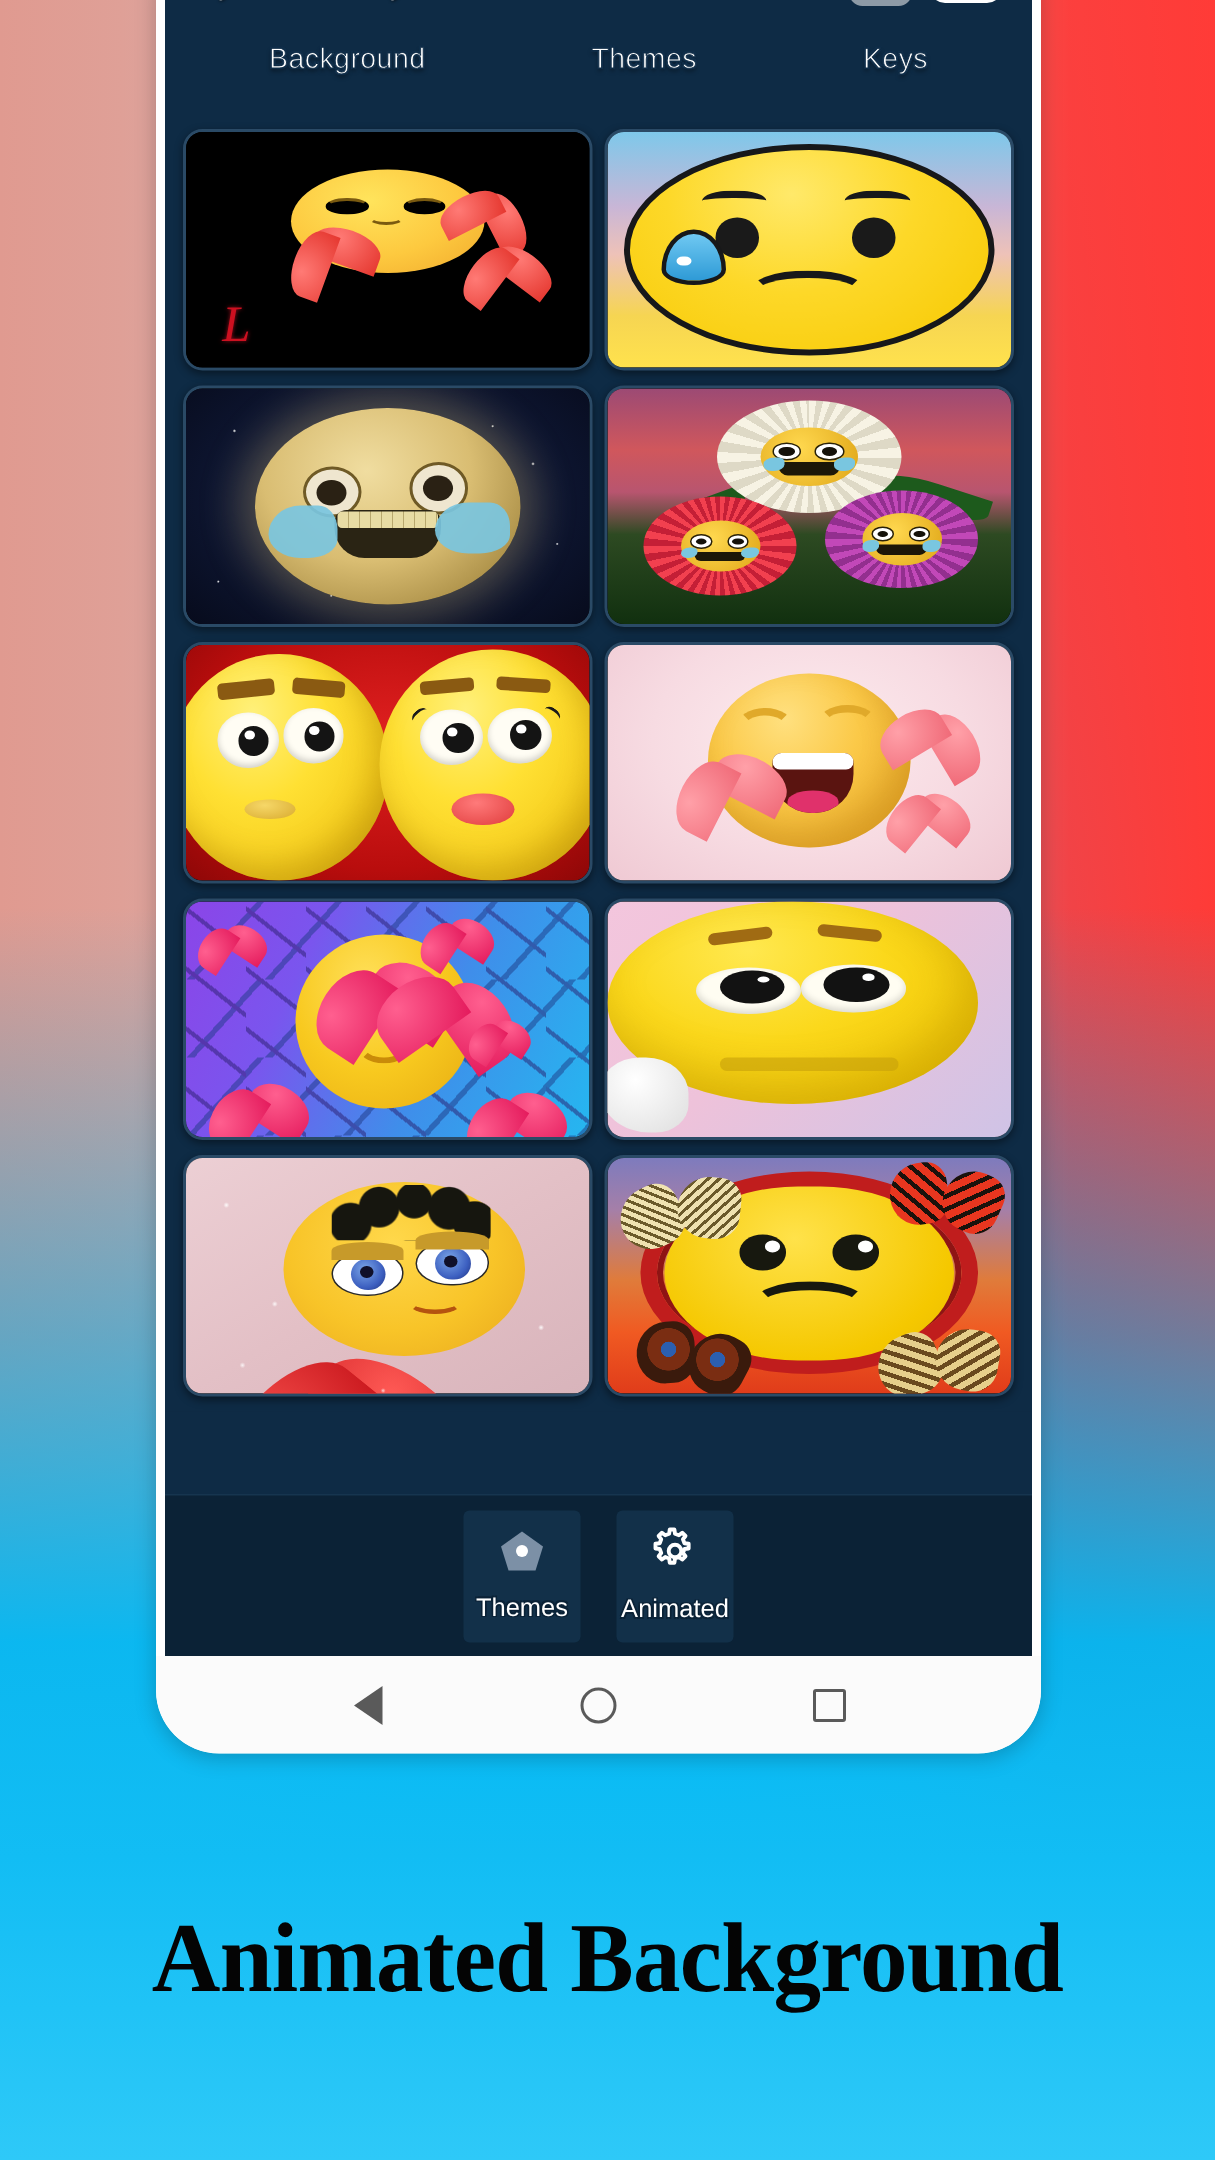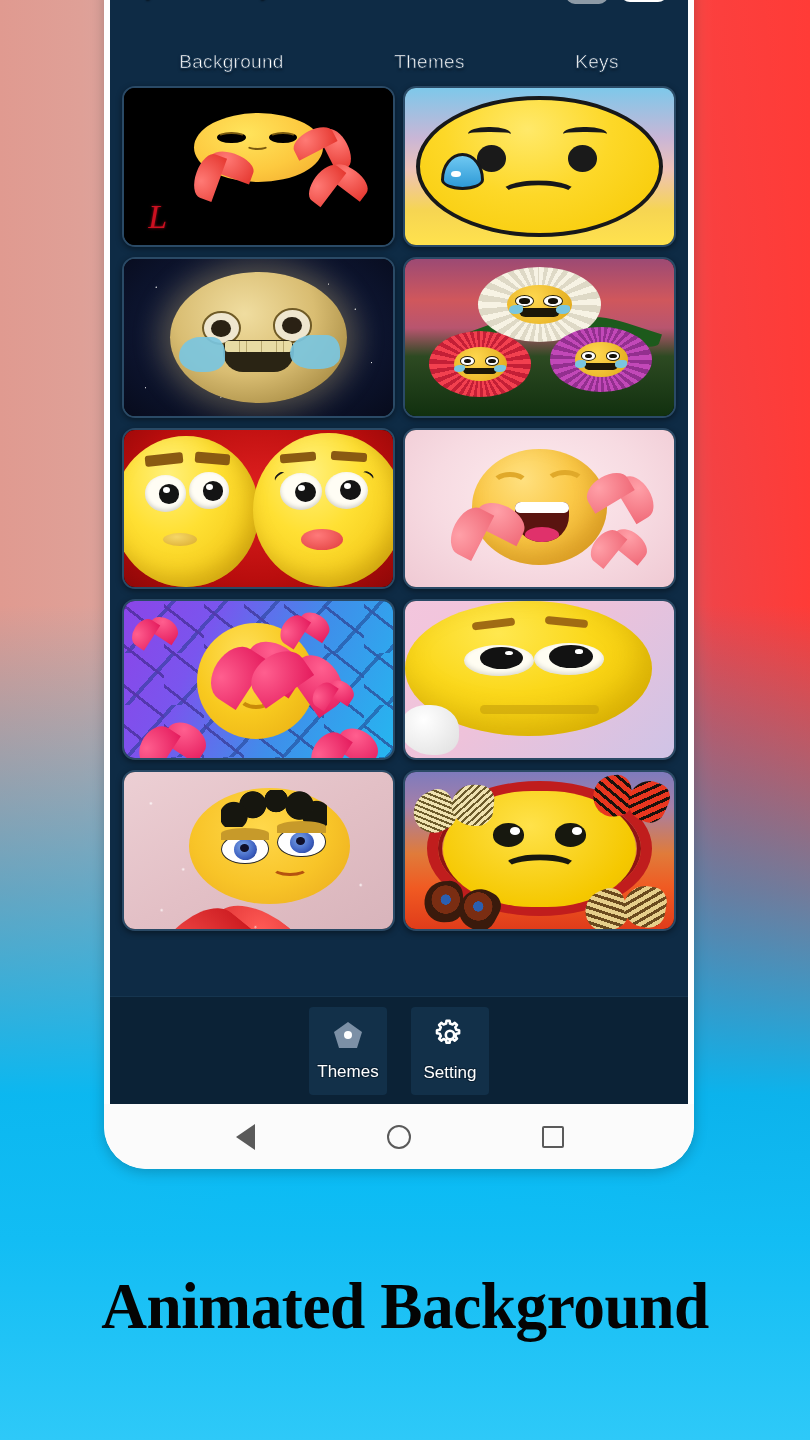--- a/index.html
+++ b/index.html
@@ -105,21 +105,21 @@
     display: flex;
     align-items: flex-end;
     justify-content: center;
     padding-bottom: 5px;
   }
 
   
   #tabs {
     position: relative;
     display: flex;
-    align-items: flex-end;
+    align-items: flex-start;
     height: 62px;
     padding: 0 14px;
     background: #0e2b45;
   }
   .tab {
     flex: 1 1 auto;
     text-align: center;
     font-size: 19px;
     color: #ffffff;
     white-space: nowrap;
@@ -806,21 +806,21 @@
 
         <div class="nav-item">
           <span>
             <svg width="32" height="32" viewBox="0 0 32 32" aria-hidden="true">
               <g fill="none" stroke="#ffffff" stroke-width="2.6" stroke-linejoin="round">
                 <path d="M16 4.5 l2.6 1.0 2.2-1.7 2.2 2.2 -1.7 2.2 1.0 2.6 2.8 0.4 0 3.1 -2.8 0.4 -1.0 2.6 1.7 2.2 -2.2 2.2 -2.2-1.7 -2.6 1.0 -0.4 2.8 -3.1 0 -0.4-2.8 -2.6-1.0 -2.2 1.7 -2.2-2.2 1.7-2.2 -1.0-2.6 -2.8-0.4 0-3.1 2.8-0.4 1.0-2.6 -1.7-2.2 2.2-2.2 2.2 1.7 2.6-1.0 0.4-2.8 3.1 0 Z"></path>
                 <circle cx="16" cy="16" r="4.2"></circle>
               </g>
             </svg>
           </span>
-          <span class="lbl">Setting</span>
+          <span class="lbl">Animated</span>
         </div>
 
         <div class="nav-slot"></div>
       </div>
 
     </div>
 
     <div id="android-nav">
       <div class="sysbtn">
         <div class="tri-back"></div>

